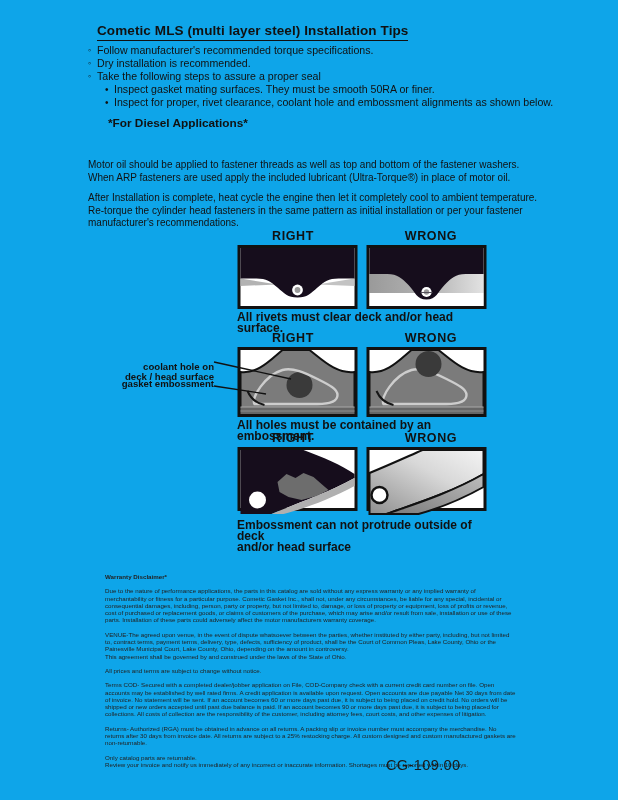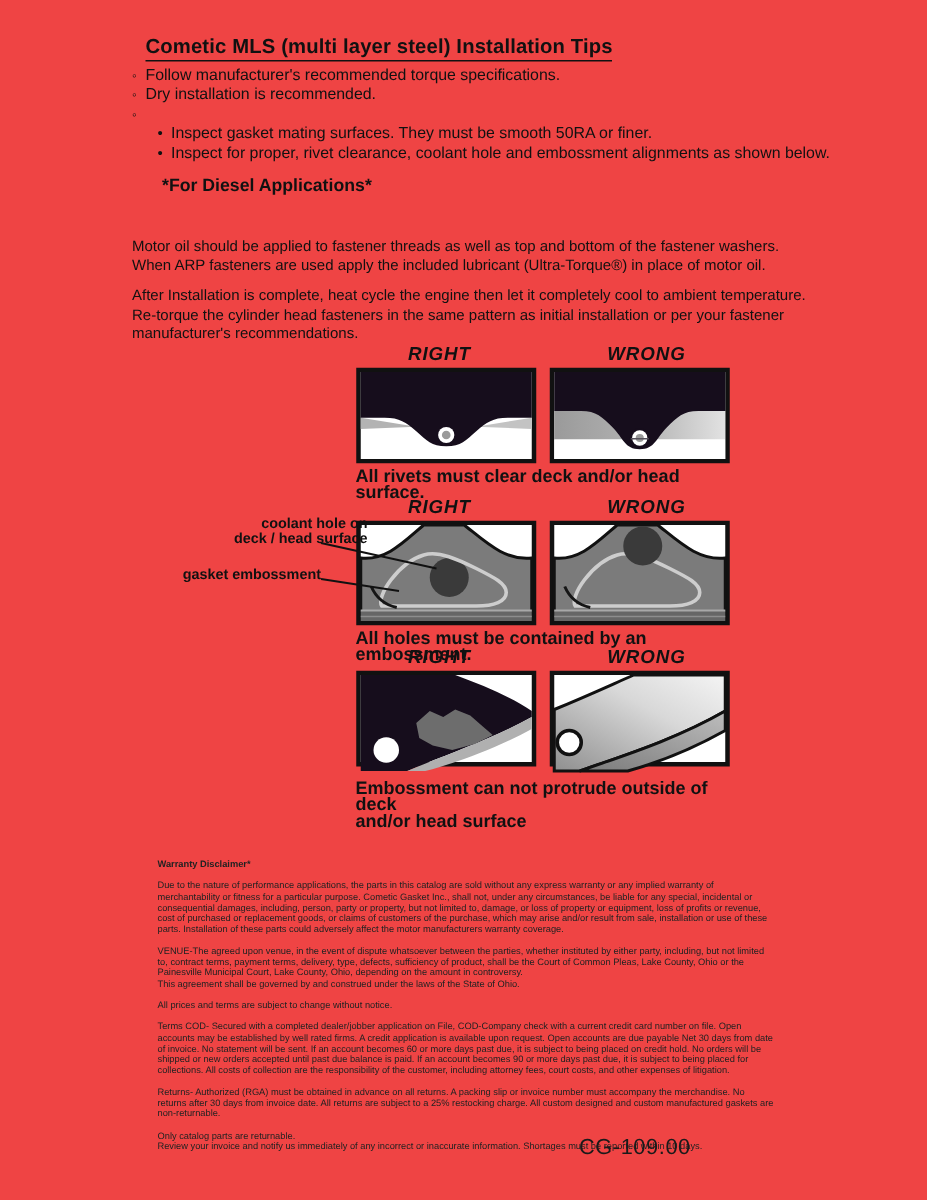--- a/index.html
+++ b/index.html
@@ -1,43 +1,43 @@
 <!DOCTYPE html>
 <html><head>
 <meta charset="utf-8">
 <style>
   html,body{margin:0;padding:0;background:#ffffff;}
   .page{
-    position:relative;width:618px;height:800px;background:#ef4444;overflow:hidden;
+    position:relative;width:618px;height:800px;background:#0ea5e9;overflow:hidden;
     font-family:"Liberation Sans","DejaVu Sans",sans-serif;color:#111;
   }
   
   .title{
     position:absolute;left:97px;top:23px;font-size:13.5px;font-weight:bold;
     border-bottom:1.5px solid #111;padding-bottom:2px;letter-spacing:.1px;
   }
   .tips{position:absolute;left:88px;top:44px;font-size:10.6px;line-height:13px;width:470px;}
   .tip-row{display:flex;}
   .tip-marker{width:9px;font-size:9px;line-height:13px;flex:0 0 9px;}
   .sub{margin-left:17px;}
   .sub .tip-marker{font-size:10px;}
   .diesel-head{position:absolute;left:88px;top:116px;font-size:11.8px;font-weight:bold;margin-left:20px;}
   .para{position:absolute;left:88px;width:452px;font-size:10px;line-height:12.6px;margin-top:24px;}
   .p1{top:135px;}
   .p2{top:168px;}
   .p3{top:209px;}
   
   .dgroup{position:absolute;left:237px;width:250px;}
-  .dlabels{display:flex;gap:26px;font-style:italic;}
+  .dlabels{display:flex;gap:26px;}
   .dlabel{width:121px;text-align:center;font-size:12.5px;font-weight:600;letter-spacing:.6px;}
   .dpanels{display:flex;gap:8px;margin-top:2px;}
   .dcaption{font-size:12px;font-weight:600;margin-top:3px;line-height:11px;}
   .g1{top:229px;} .g2{top:331px;} .g3{top:431px;}
   .side-label{position:absolute;text-align:right;font-size:9.6px;font-weight:600;line-height:10px;}
-  .sl1{left:122px;top:345px;width:92px;margin-left:31px;}
+  .sl1{left:122px;top:362px;width:92px;}
   .sl2{left:112px;top:379px;width:102px;}
   .pointer-svg{position:absolute;left:205px;top:350px;}
   svg{display:block;}
   
   .disclaimer{position:absolute;left:105px;top:573px;width:412px;font-size:6.2px;line-height:7.3px;color:#222;}
   .disclaimer .head{font-weight:bold;margin:0 0 7px 0;}
   .wp{margin:7px 0 0 0;}
   .wp.tight{margin-top:0;}
   .wp.first{margin-top:0;}
   
@@ -54,20 +54,21 @@
     <div class="tip-row">
       <span class="tip-marker">◦</span>
       <span>Follow manufacturer's recommended torque specifications.</span>
     </div>
     <div class="tip-row">
       <span class="tip-marker">◦</span>
       <span>Dry installation is recommended.</span>
     </div>
     <div class="tip-row">
       <span class="tip-marker">◦</span>
+      <span>Take the following steps to assure a proper seal</span>
     </div>
     <div class="tip-row sub">
       <span class="tip-marker">•</span>
       <span>Inspect gasket mating surfaces.  They must be smooth 50RA or finer.</span>
     </div>
     <div class="tip-row sub">
       <span class="tip-marker">•</span>
       <span>Inspect for proper, rivet clearance, coolant hole and embossment alignments as shown below.</span>
     </div>
   </div>

